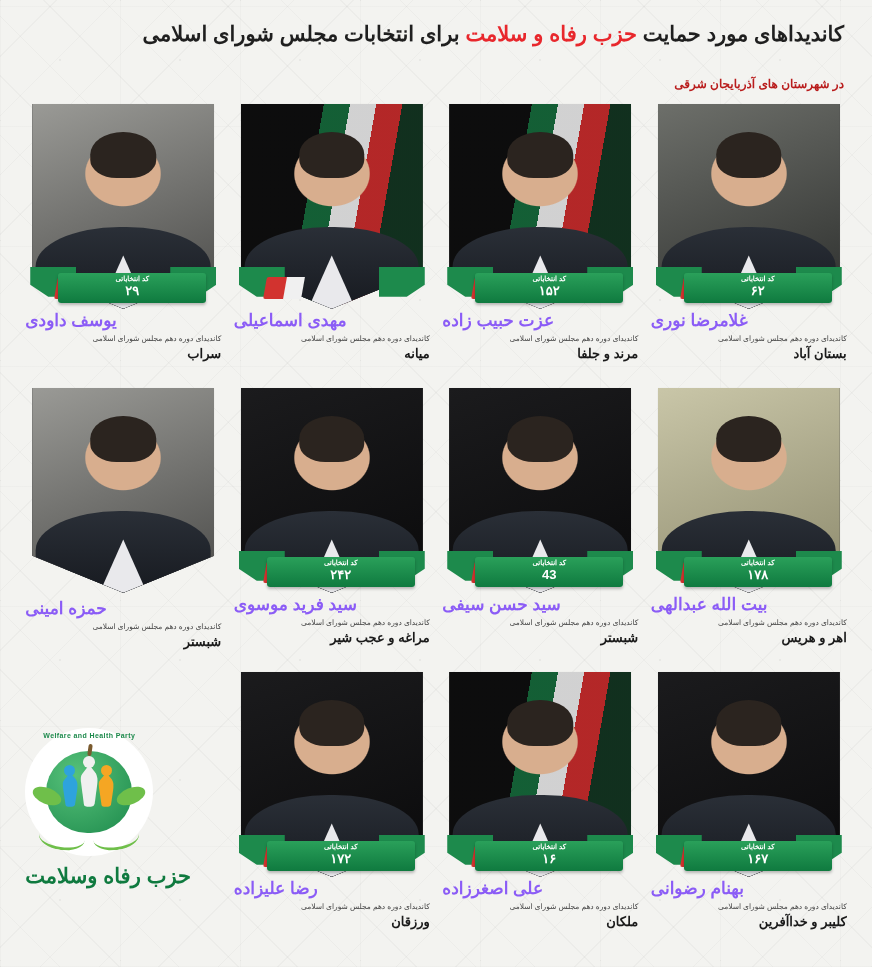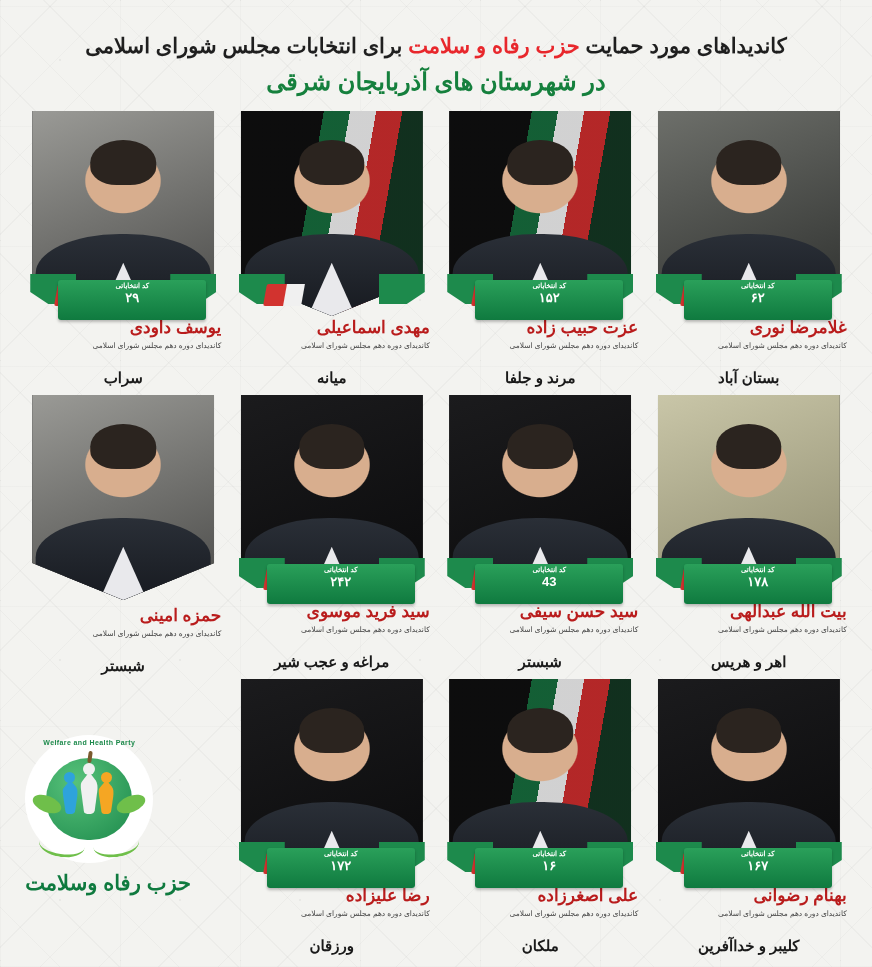--- a/index.html
+++ b/index.html
@@ -21,33 +21,33 @@
       repeating-linear-gradient(-45deg, rgba(0,0,0,0.028) 0 1px, transparent 1px 42px),
       repeating-linear-gradient(0deg, rgba(0,0,0,0.018) 0 1px, transparent 1px 120px),
       repeating-linear-gradient(90deg, rgba(0,0,0,0.018) 0 1px, transparent 1px 120px);
     background-size:120px 120px,120px 120px,auto,auto,auto,auto;
     z-index:0;
   }
   .sheet{position:relative;z-index:1;width:872px;height:967px;}
 
   
   .header{
-    padding:30px 28px 6px 28px;
-    text-align:center;
+    padding:18px 28px 6px 28px;
+    text-align:right;
   }
   .header .line{
     font-size:21px;
     font-weight:bold;
     color:#1f1f1f;
     line-height:1.55;
     letter-spacing:0;
     direction:rtl;
   }
   .header .hl{color:#e8272c;}
-  .header .line2{font-size:24px;font-weight:bold;color:#15803d;line-height:1.6;}
+  .header .line2{font-size:12px;font-weight:bold;color:#b91c1c;line-height:1.6;margin-top:24px;}
 
   
   .grid{
     display:grid;
     grid-template-columns:repeat(4,1fr);
     gap:12px 6px;
     padding:4px 22px 0 22px;
     direction:rtl;
   }
   .card{
@@ -108,21 +108,21 @@
     margin:-44px auto 0 auto;
     width:186px;height:40px;
     z-index:3;
   }
   .ribbon .tail-l,.ribbon .tail-r{
     position:absolute;top:2px;width:46px;height:30px;background:#1d8a4c;
   }
   .ribbon .tail-l{left:0;clip-path:polygon(0 0,100% 0,100% 100%,18px 100%,0 60%);}
   .ribbon .tail-r{right:0;clip-path:polygon(0 0,100% 0,100% 60%,calc(100% - 18px) 100%,0 100%);}
   .ribbon .band{
-    position:absolute;left:28px;right:10px;top:8px;height:40px;
+    position:absolute;left:28px;right:10px;top:8px;height:30px;
     background:linear-gradient(#2aa05a,#0f7a3f);
     border-radius:3px;
     box-shadow:0 2px 3px rgba(0,0,0,.25);
   }
   .ribbon .band .num-label{
     position:absolute;top:2px;left:0;right:0;text-align:center;
     color:#fff;font-size:7px;font-weight:bold;
   }
   .ribbon .band .num{
     position:absolute;top:11px;left:0;right:0;text-align:center;
@@ -131,30 +131,30 @@
   .ribbon .red{
     position:absolute;left:26px;top:12px;width:22px;height:22px;background:#d2332f;border-radius:2px;
     transform:skewX(-10deg);
   }
   .ribbon .white{
     position:absolute;left:46px;top:12px;width:18px;height:22px;background:#f0f0f0;
     transform:skewX(-10deg);
   }
 
   .name{
-    text-align:right;
-    font-size:17px;font-weight:bold;color:#b91c1c;
+    text-align:left;
+    font-size:17px;font-weight:bold;color:#8b5cf6;
     margin-top:6px;line-height:1.2;
     direction:rtl;
   }
   .role{
     text-align:right;font-size:7.5px;color:#444;margin-top:3px;line-height:1.35;direction:rtl;
   }
   .district{
-    text-align:center;font-size:15px;font-weight:bold;color:#1a1a1a;margin-top:18px;direction:rtl;
+    font-size:13px;font-weight:bold;color:#1a1a1a;margin-top:2px;direction:rtl;
   }
 
   
   .logo-cell{
     width:196px;height:272px;margin:0 auto;
     display:flex;flex-direction:column;align-items:flex-end;justify-content:center;
   }
   .logo-circle{
     position:relative;width:128px;height:128px;border-radius:50%;
     background:#fff;

